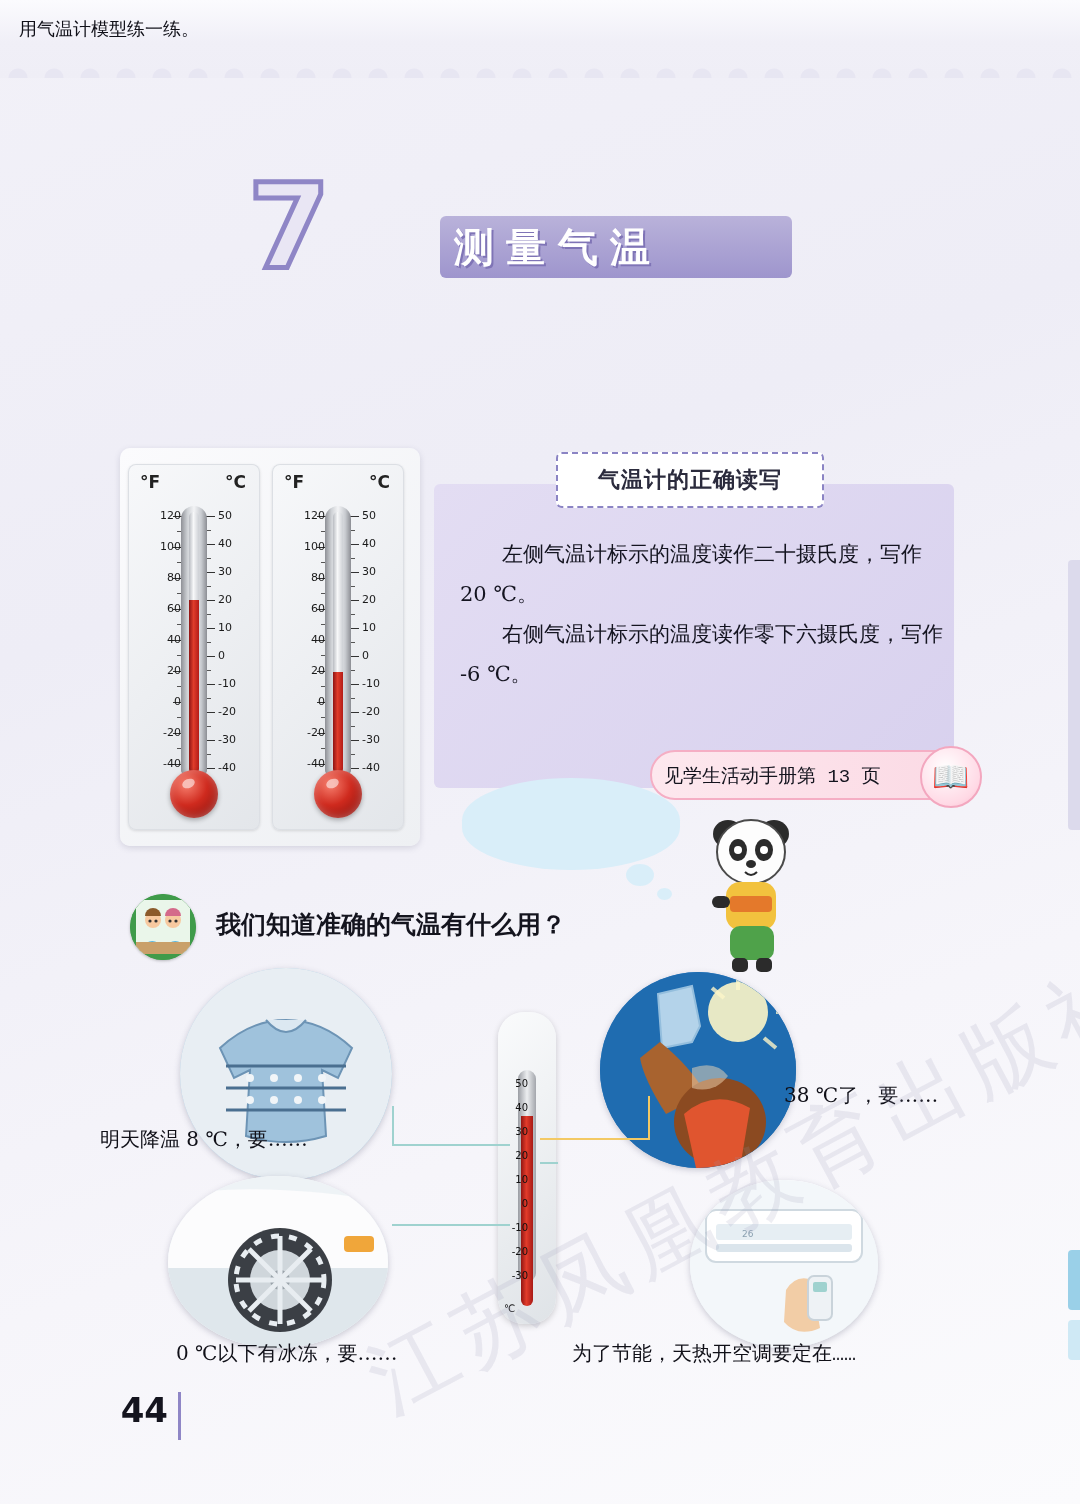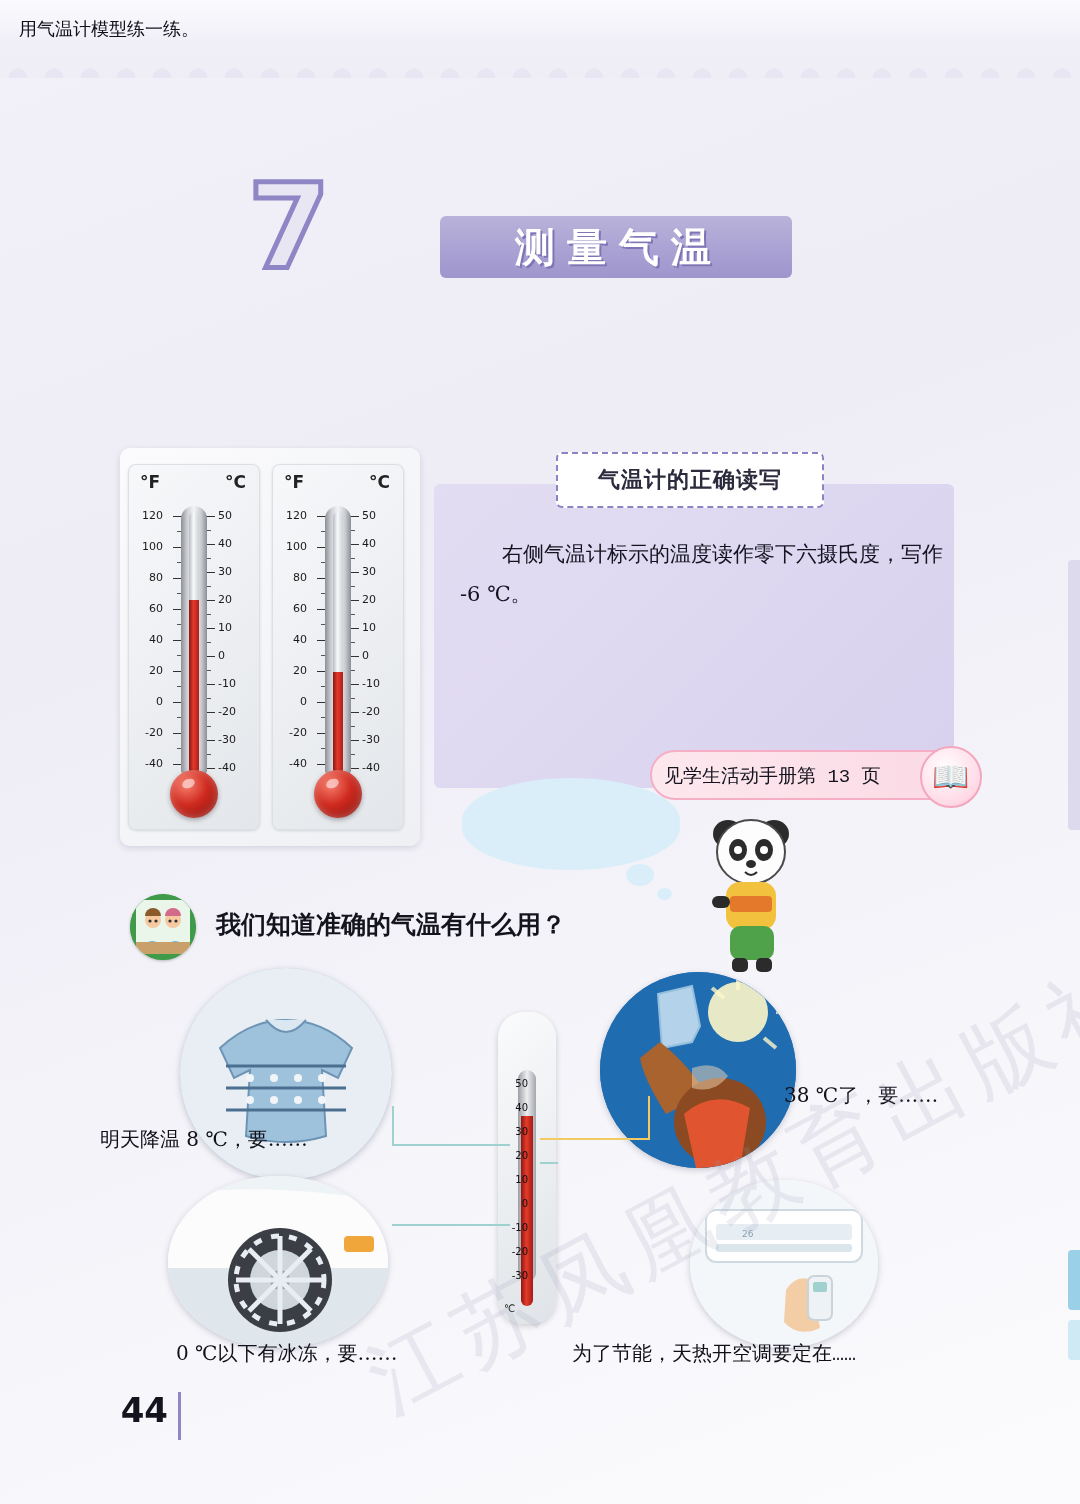--- a/index.html
+++ b/index.html
@@ -46,21 +46,21 @@
   }
   .title-bar {
     position: absolute; left: 192px; top: 48px; width: 352px; height: 62px;
     background: linear-gradient(180deg,#b9b2da 0%, #9e95cd 100%);
     border-radius: 6px;
   }
   .title-text {
     position: absolute; left: 206px; top: 50px; width: 330px; height: 58px;
     font-family: "DejaVu Sans", sans-serif;
     font-size: 40px; font-weight: 700; color: #ffffff;
-    letter-spacing: 12px; text-align: center; line-height: 58px;
+    letter-spacing: 12px; line-height: 58px;
     text-shadow: 2px 2px 0 #7f74b6;
   }
 
   
   .lead {
     position: absolute; left: 150px; top: 372px; width: 800px; height: 44px;
     background: linear-gradient(90deg, #ded9ee 0%, #e7e3f3 70%, #efedf7 100%);
     border-radius: 4px;
     font-family: "DejaVu Sans", sans-serif;
     font-size: 21px; font-weight: 700; color: #1d1d2b;
@@ -114,21 +114,21 @@
     content: ""; position: absolute; left: 12px; top: 9px; width: 13px; height: 9px;
     background: rgba(255,255,255,.55); border-radius: 50%; transform: rotate(-22deg);
   }
   .scale {
     position: absolute; top: 42px; height: 268px; width: 48px;
     font-family: "DejaVu Sans", sans-serif; font-size: 11px; color: #1a1a1a;
   }
   .scale.f { left: 6px; text-align: right; }
   .scale.c { right: 6px; text-align: left; }
   .scale .lbl { position: absolute; width: 30px; }
-  .scale.f .lbl { right: 19px; text-align: right; }
+  .scale.f .lbl { right: 1px; text-align: right; }
   .scale.c .lbl { left: 12px; }
   .tick { position: absolute; height: 1px; background: #333; }
   .scale.f .tick { right: 0; width: 9px; }
   .scale.c .tick { left: 0; width: 9px; }
   .tick.minor { width: 5px !important; background: #555; }
 
   
   .explain-box {
     position: absolute; left: 434px; top: 484px; width: 520px; height: 304px;
     background: linear-gradient(135deg,#e3ddf3 0%, #d8d1ee 100%);
@@ -430,20 +430,21 @@
         <div class="tube-inner"></div>
         <div class="mercury" style="height:102px"></div>
       </div>
       <div class="bulb"></div>
     </div>
   </div>
 
   <div class="explain-box"></div>
   <div class="explain-title">气温计的正确读写</div>
   <div class="explain-body">
+    <p>左侧气温计标示的温度读作二十摄氏度，写作 20 ℃。</p>
     <p>右侧气温计标示的温度读作零下六摄氏度，写作 -6 ℃。</p>
   </div>
 
   <div class="handbook">
     <div class="handbook-text">见学生活动手册第 13 页</div>
     <div class="book-icon">📖</div>
   </div>
 
   <div class="bubble"></div>
   <div class="bubble-text">用气温计模型练一练。</div>

